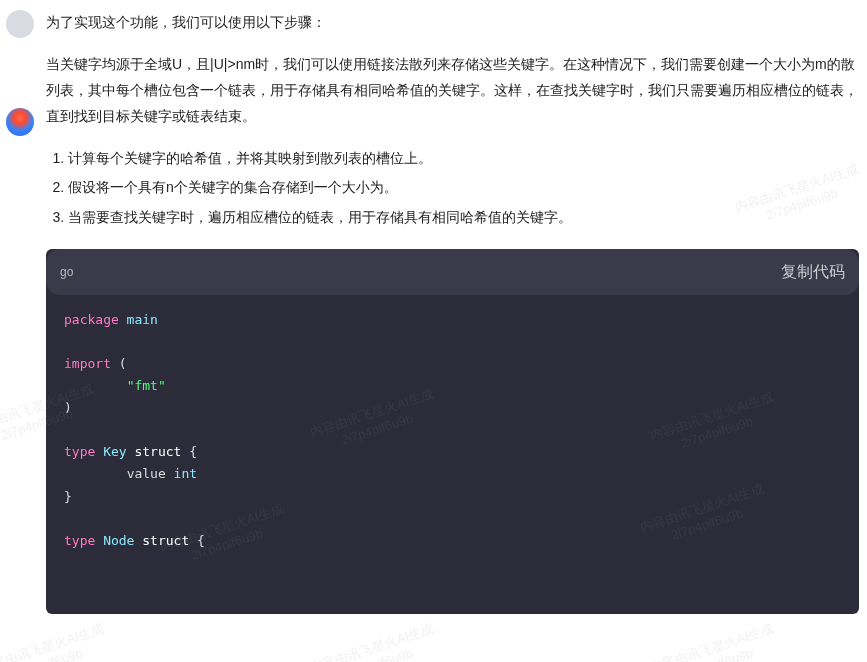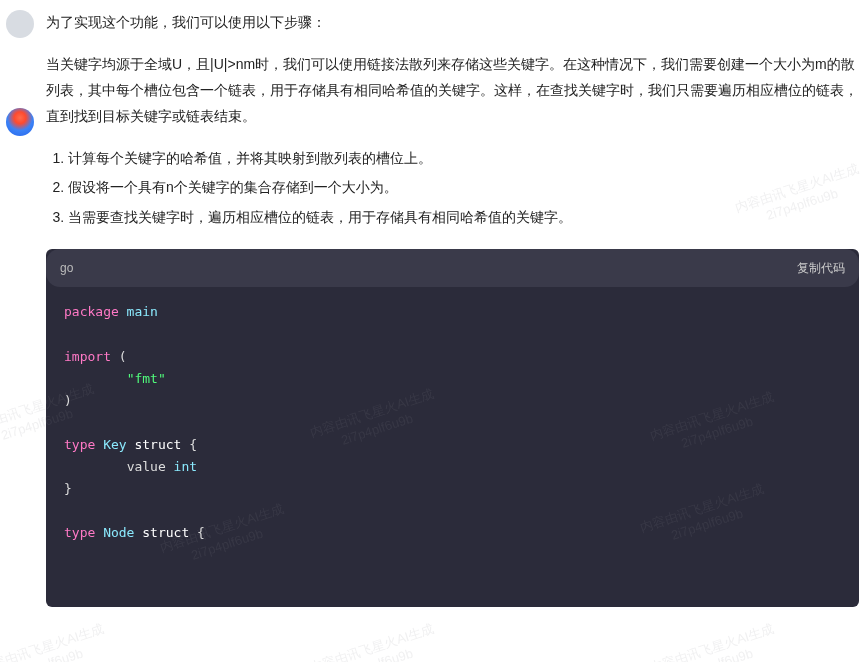--- a/index.html
+++ b/index.html
@@ -43,21 +43,21 @@
   margin-top: 8px;
 }
 .code-header {
   display: flex; justify-content: space-between; align-items: center;
   padding: 8px 14px;
   background: #3a3a4a;
   color: #bbb;
   font-size: 12px;
   border-radius: 14px;
 }
-.copy-btn { cursor: pointer; color: #ccc; font-size: 12px; }
+.copy-btn { cursor: pointer; color: #ccc; font-size: 16px; }
 .code-body {
   padding: 14px 18px 18px;
   font-family: "Consolas", "Monaco", monospace;
   font-size: 13px;
   line-height: 1.7;
   color: #ddd;
   white-space: pre;
 }
 .kw { color: #ff79c6; }
 .pkg { color: #8be9fd; }

